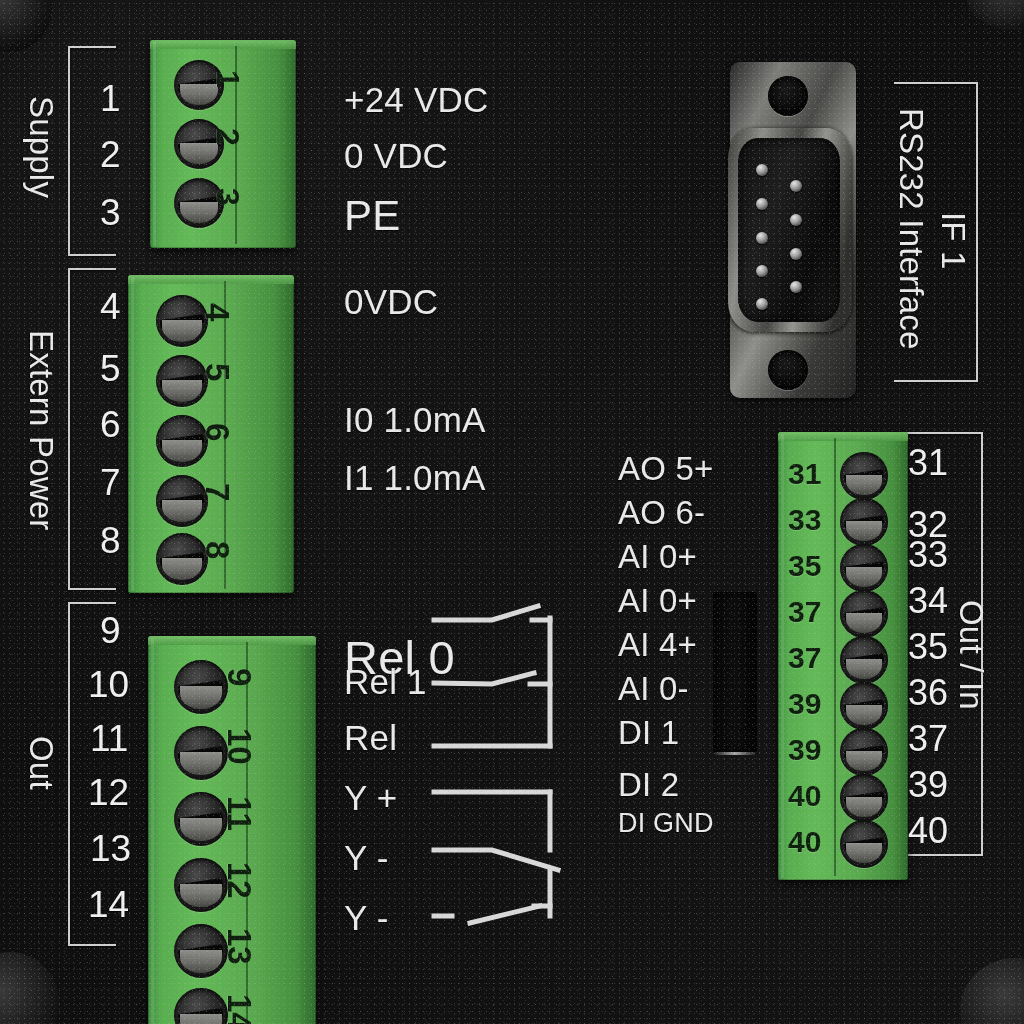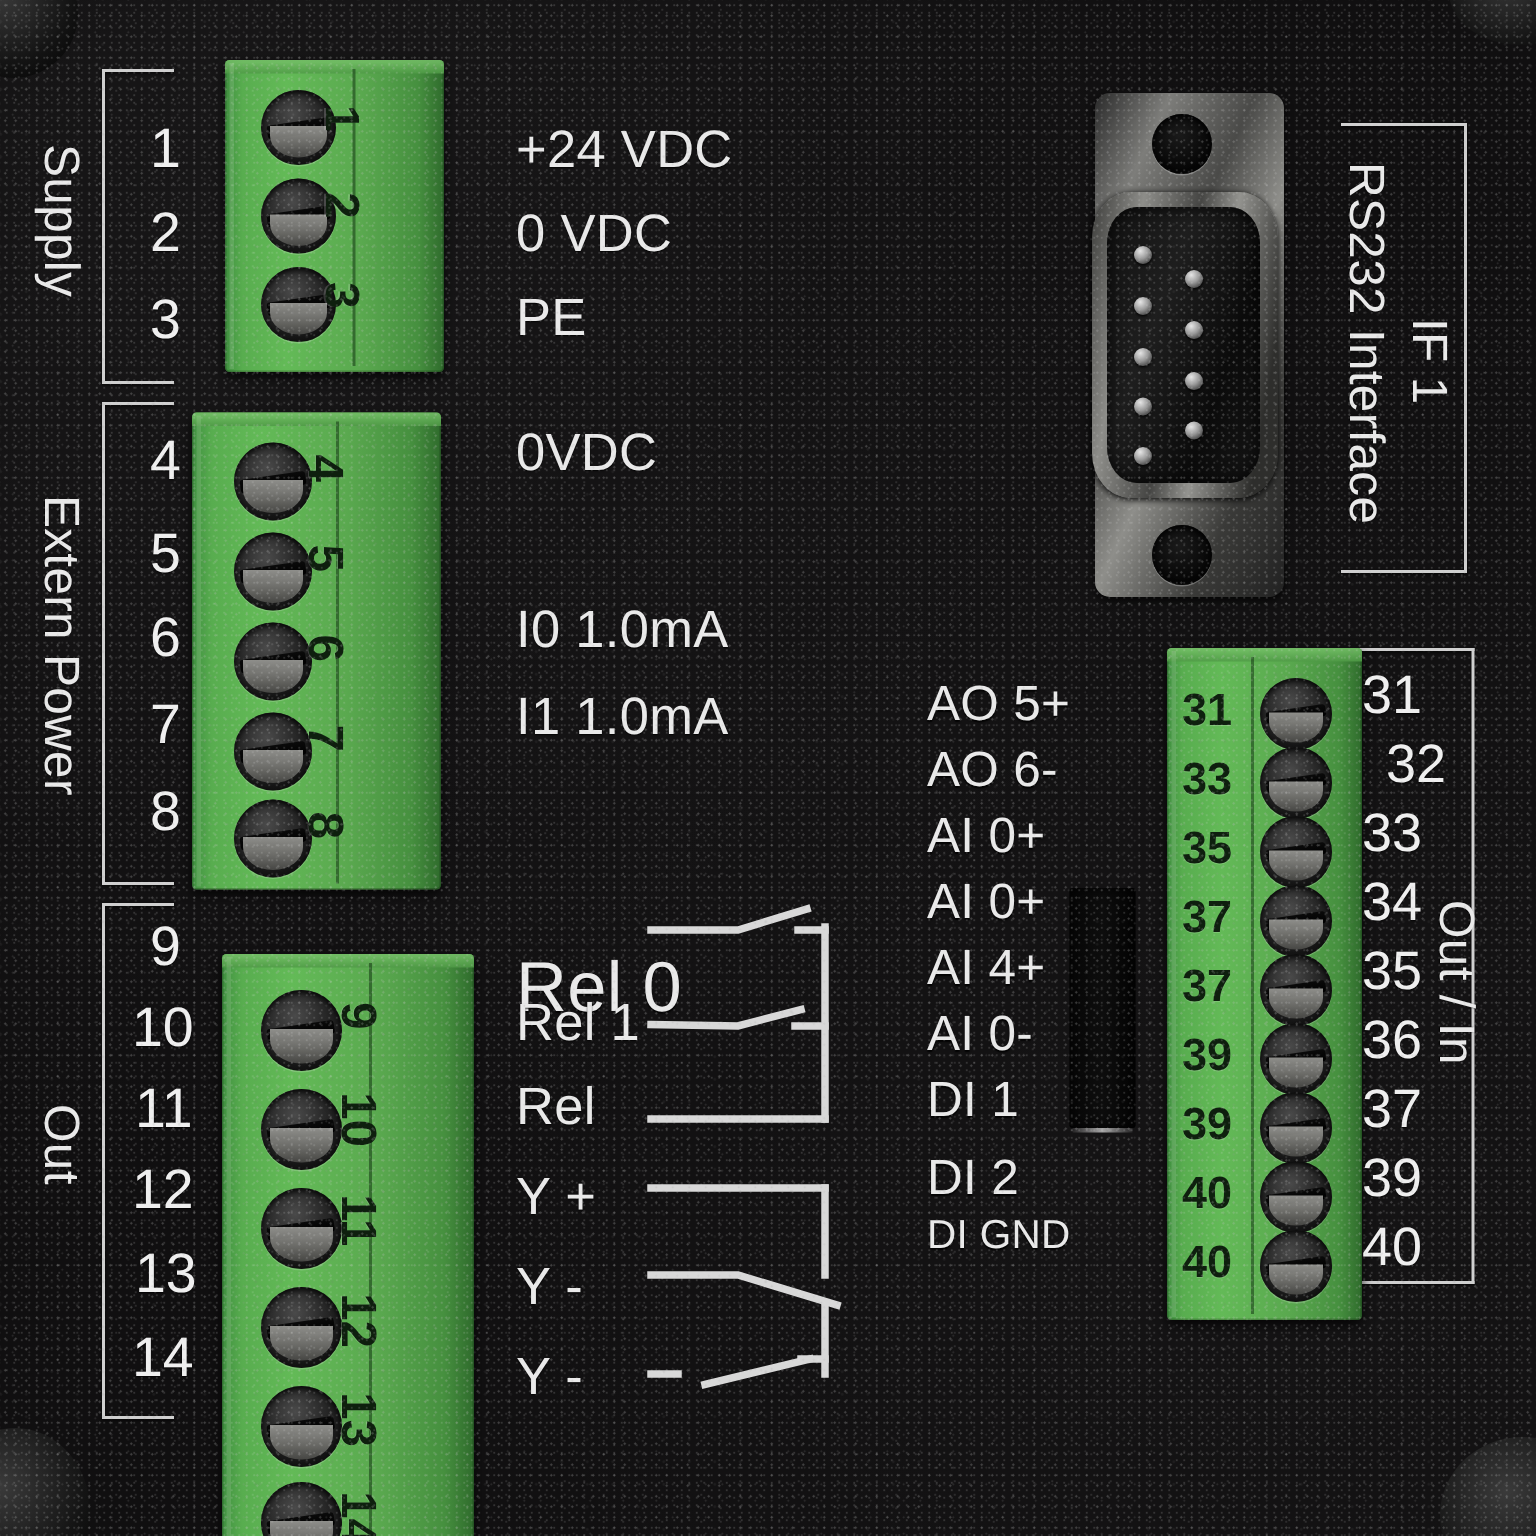--- a/index.html
+++ b/index.html
@@ -210,21 +210,21 @@
     <div class="tbnum" style="left:110px;top:32px;font-size:33px;transform:rotate(90deg);transform-origin:left top;">9</div>
     <div class="tbnum" style="left:110px;top:92px;font-size:33px;transform:rotate(90deg);transform-origin:left top;">10</div>
     <div class="tbnum" style="left:110px;top:160px;font-size:33px;transform:rotate(90deg);transform-origin:left top;">11</div>
     <div class="tbnum" style="left:110px;top:226px;font-size:33px;transform:rotate(90deg);transform-origin:left top;">12</div>
     <div class="tbnum" style="left:110px;top:292px;font-size:33px;transform:rotate(90deg);transform-origin:left top;">13</div>
     <div class="tbnum" style="left:110px;top:358px;font-size:33px;transform:rotate(90deg);transform-origin:left top;">14</div>
   </div>
 
   <div class="silk" style="left:344px;top:80px;font-size:35px;">+24 VDC</div>
   <div class="silk" style="left:344px;top:136px;font-size:35px;">0 VDC</div>
-  <div class="silk" style="left:344px;top:192px;font-size:35px;">PE</div>
+  <div class="silk" style="left:344px;top:192px;font-size:42px;">PE</div>
 
   <div class="silk" style="left:344px;top:282px;font-size:35px;">0VDC</div>
   <div class="silk" style="left:344px;top:400px;font-size:35px;">I0 1.0mA</div>
   <div class="silk" style="left:344px;top:458px;font-size:35px;">I1 1.0mA</div>
 
   <div class="silk" style="left:344px;top:630px;font-size:47px;">Rel 0</div>
   <div class="silk" style="left:344px;top:662px;font-size:35px;">Rel 1</div>
   <div class="silk" style="left:344px;top:718px;font-size:35px;">Rel</div>
   <div class="silk" style="left:344px;top:778px;font-size:35px;">Y +</div>
   <div class="silk" style="left:344px;top:838px;font-size:35px;">Y -</div>
@@ -315,21 +315,21 @@
     <div class="tbnum" style="left:10px;top:117px;font-size:30px;">35</div>
     <div class="tbnum" style="left:10px;top:163px;font-size:30px;">37</div>
     <div class="tbnum" style="left:10px;top:209px;font-size:30px;">37</div>
     <div class="tbnum" style="left:10px;top:255px;font-size:30px;">39</div>
     <div class="tbnum" style="left:10px;top:301px;font-size:30px;">39</div>
     <div class="tbnum" style="left:10px;top:347px;font-size:30px;">40</div>
     <div class="tbnum" style="left:10px;top:393px;font-size:30px;">40</div>
   </div>
 
   <div class="num" style="left:908px;top:442px;font-size:36px;">31</div>
-  <div class="num" style="left:908px;top:488px;font-size:36px;margin-left:16px;">32</div>
+  <div class="num" style="left:908px;top:504px;font-size:36px;">32</div>
   <div class="num" style="left:908px;top:534px;font-size:36px;">33</div>
   <div class="num" style="left:908px;top:580px;font-size:36px;">34</div>
   <div class="num" style="left:908px;top:626px;font-size:36px;">35</div>
   <div class="num" style="left:908px;top:672px;font-size:36px;">36</div>
   <div class="num" style="left:908px;top:718px;font-size:36px;">37</div>
   <div class="num" style="left:908px;top:764px;font-size:36px;">39</div>
   <div class="num" style="left:908px;top:810px;font-size:36px;">40</div>
 
   <div class="silk" style="left:990px;top:600px;font-size:33px;transform:rotate(90deg);transform-origin:left top;">Out / In</div>
 

